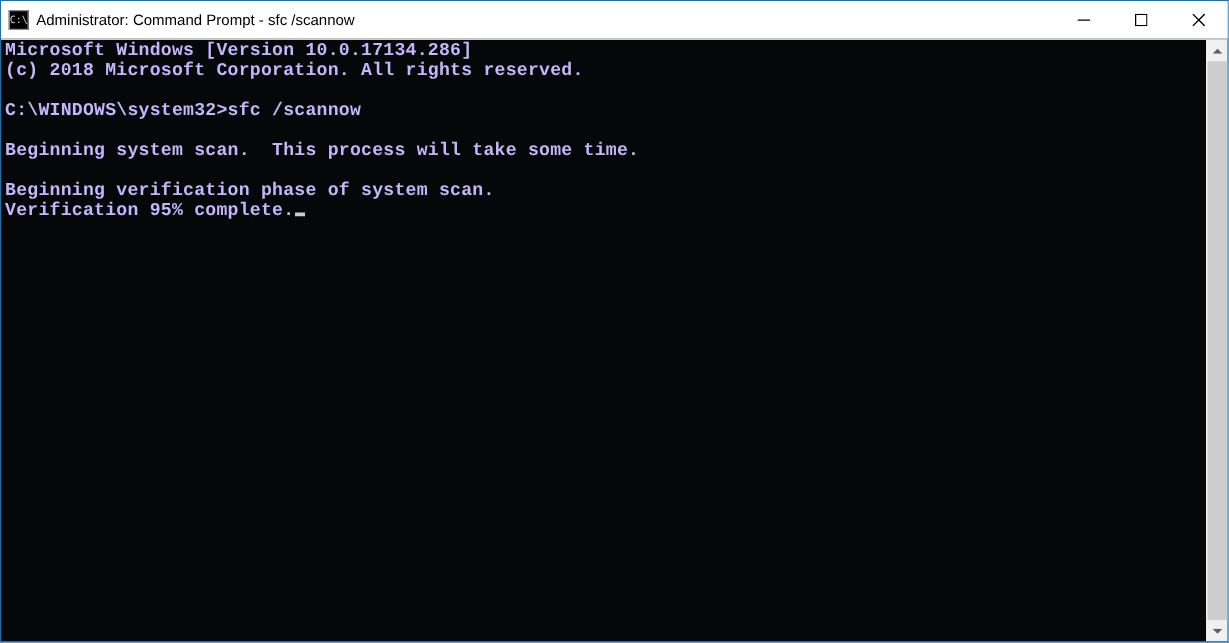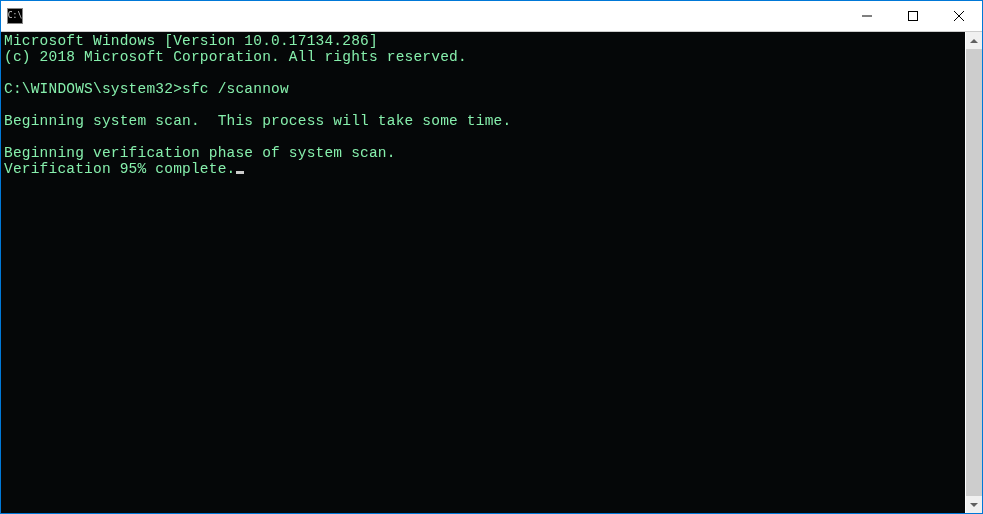--- a/index.html
+++ b/index.html
@@ -75,28 +75,29 @@
     .content-area {
       flex: 1;
       display: flex;
       background: #000;
       overflow: hidden;
       border-top: 1px solid #ccc;
     }
     .terminal {
       flex: 1;
       background: #050708;
-      color: #86efac;
+      color: #c4b5fd;
       font-family: Consolas, "Courier New", monospace;
       font-size: 14.5px;
       line-height: 1.1;
       padding: 2px 0 0 3px;
       white-space: pre;
       overflow: hidden;
       letter-spacing: 0.2px;
+      font-weight: bold;
     }
     .cursor {
       display: inline-block;
       width: 8px;
       height: 3px;
       background: #cccccc;
       vertical-align: baseline;
       position: relative;
       top: 1px;
       margin-left: 1px;
@@ -132,20 +133,21 @@
     }
   </style>
 </head>
 <body>
 
 <div class="window">
   <div class="titlebar">
     <span class="titlebar-icon">
       <span class="titlebar-icon-inner">C:\</span>
     </span>
+    <span class="titlebar-title">Administrator: Command Prompt - sfc  /scannow</span>
     <span class="titlebar-spacer"></span>
     <div class="titlebar-buttons">
       <button class="titlebar-btn">
         <svg viewBox="0 0 10 10">
             <line x1="0" y1="5" x2="10" y2="5" stroke="#000" stroke-width="1"></line>
           </svg>
       </button>
       <button class="titlebar-btn">
         <svg viewBox="0 0 10 10">
             <rect x="0.5" y="0.5" width="9" height="9" fill="none" stroke="#000" stroke-width="1"></rect>

